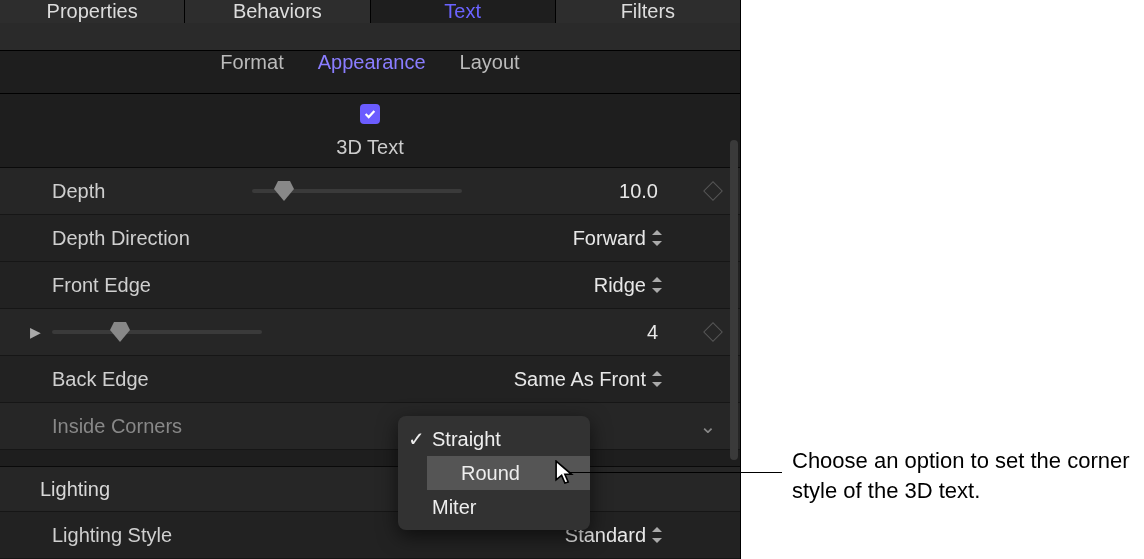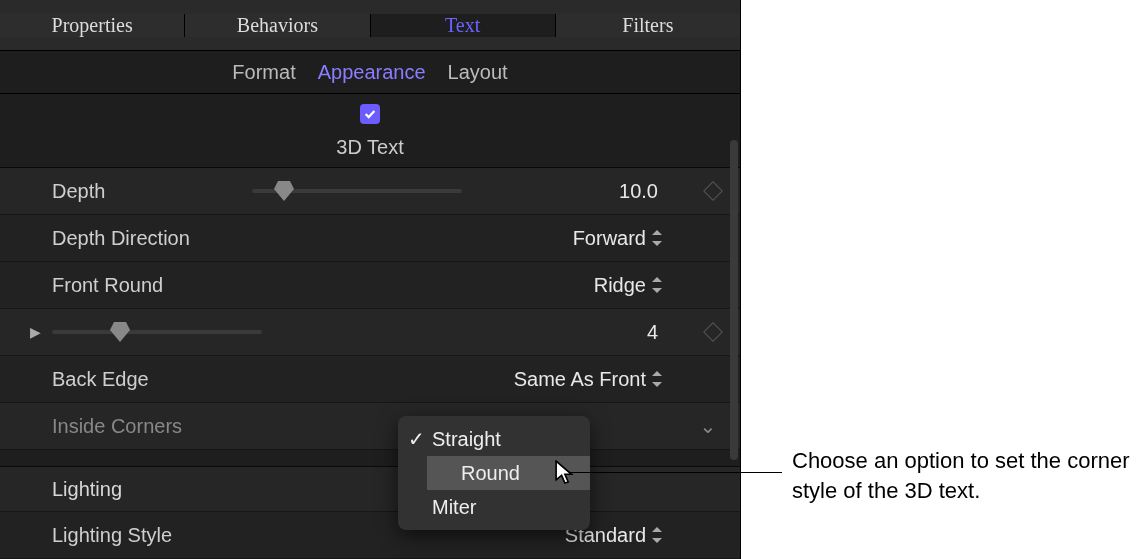--- a/index.html
+++ b/index.html
@@ -26,24 +26,23 @@
     height: 559px;
     background: #1e1e1e;
     border-right: 1px solid #000;
     overflow: hidden;
   }
 
   
   .tabs {
     height: 50px;
     display: flex;
-    align-items: center;
+    align-items: flex-start;
     border-bottom: 1px solid #000;
     background: #2a2a2a;
-    font-family: Liberation Serif, serif;
   }
   .tab {
     flex: 1 1 0;
     display: flex;
     align-items: center;
     justify-content: center;
     color: #ddd;
     border-right: 1px solid #000;
     cursor: pointer;
     background: #2d2d2d;
@@ -51,23 +50,23 @@
   .tab:last-child { border-right: none; }
   .tab.active {
     color: #6b63ff;
     background: #1e1e1e;
   }
 
   
   .subtabs {
     height: 42px;
     display: flex;
-    align-items: center;
+    align-items: flex-start;
     justify-content: center;
-    gap: 22px;
+    gap: 34px;
     border-bottom: 1px solid #000;
     background: #1e1e1e;
     color: #bbb;
   }
   .subtab { cursor: pointer; }
   .subtab.active { color: #8a7dff; }
 
   
   .section-check {
     display: flex;
@@ -165,21 +164,21 @@
   }
 
   .spacer-row {
     height: 16px;
     background: #1e1e1e;
     border-bottom: 1px solid #0a0a0a;
   }
   .section-title-row {
     display: flex; align-items: center;
     height: 44px;
-    padding-left: 52px;
+    padding-left: 40px;
     background: #262626;
     border-bottom: 1px solid #161616;
     color: #d8d8d8;
     font-weight: 500;
   }
 
   .chevron-cell {
     width: 24px; text-align: center; color: #888;
     margin-left: auto;
     flex-shrink: 0;
@@ -296,21 +295,21 @@
         <span class="label">Depth Direction</span>
         <div class="dropdown">
           <span>Forward</span>
           <span class="dd-arrows"></span>
         </div>
         <div class="keyframe" style="visibility:hidden"></div>
       </div>
 
 
       <div class="row alt">
-        <span class="label">Front Round</span>
+        <span class="label">Front Edge</span>
         <div class="dropdown">
           <span>Ridge</span>
           <span class="dd-arrows"></span>
         </div>
         <div class="keyframe" style="visibility:hidden"></div>
       </div>
 
       <div class="row">
         <span class="tri">▶</span>
         <div class="slider">

